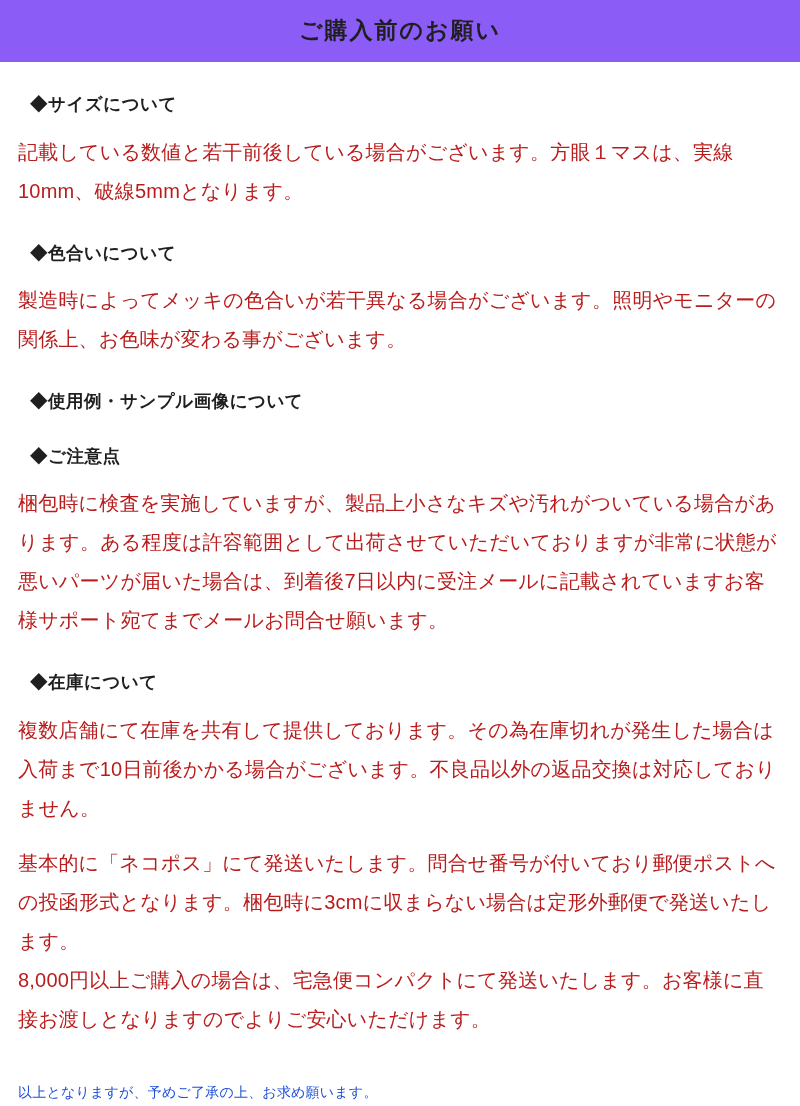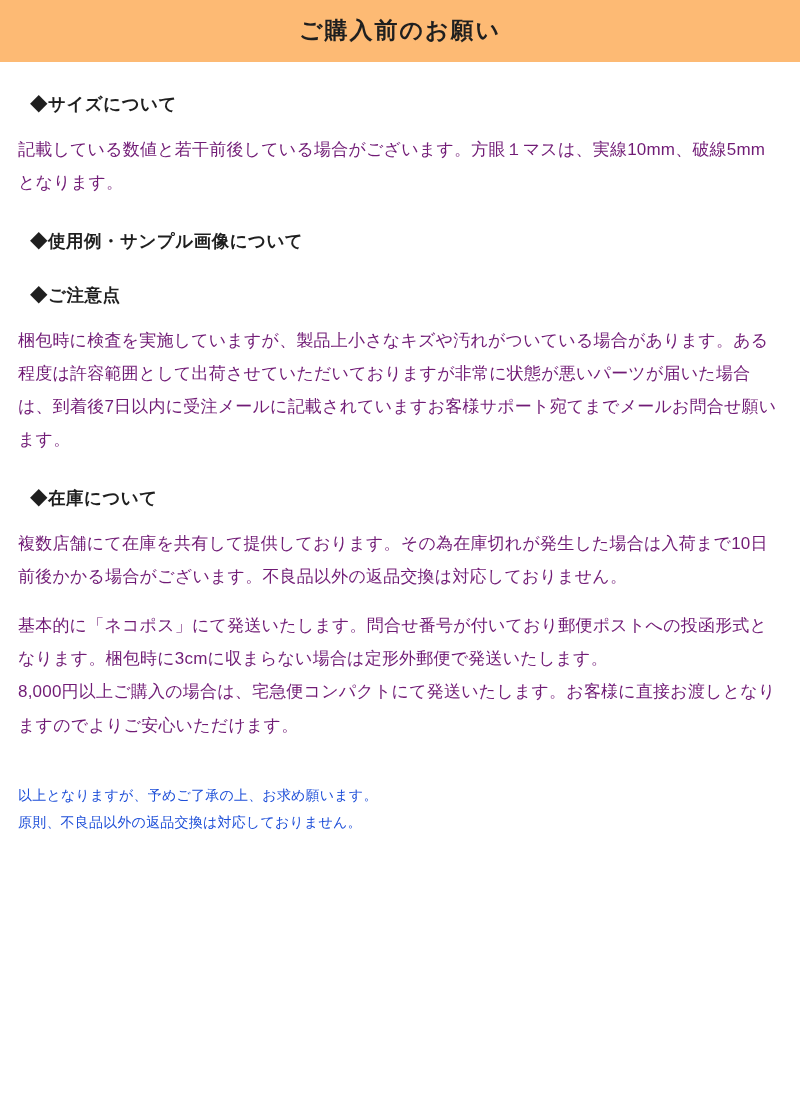--- a/index.html
+++ b/index.html
@@ -46,22 +46,22 @@
   }
   .section-heading {
     font-size: 17.5px;
     font-weight: bold;
     color: #1f1f1f;
     letter-spacing: 0.5px;
     margin: 30px 0 0 12px;
     line-height: 1.4;
   }
   .section-body {
-    font-size: 17px;
-    color: #701a75;
+    font-size: 20px;
+    color: #b91c1c;
     line-height: 1.95;
     letter-spacing: 0.2px;
     margin: 16px 0 0 0;
     white-space: pre-line;
   }
   .closing {
     font-size: 14px;
     color: #1d4ed8;
     line-height: 1.95;
     letter-spacing: 0.2px;
@@ -71,31 +71,35 @@
   .closing.second {
     margin-top: 0;
     font-family: Liberation Serif, serif;
   }
 </style>
 </head>
 <body>
 
 <div class="page">
 
-  <div class="header-band" style="background: #fdba74;">
+  <div class="header-band" style="background: #8b5cf6;">
     <div class="header-title">ご購入前のお願い</div>
   </div>
 
   <div class="content">
 
     <div class="section">
       <div class="section-heading">◆サイズについて</div>
       <div class="section-body">記載している数値と若干前後している場合がございます。方眼１マスは、実線10mm、破線5mmとなります。</div>
     </div>
 
+    <div class="section">
+      <div class="section-heading">◆色合いについて</div>
+      <div class="section-body">製造時によってメッキの色合いが若干異なる場合がございます。照明やモニターの関係上、お色味が変わる事がございます。</div>
+    </div>
 
     <div class="section">
       <div class="section-heading">◆使用例・サンプル画像について</div>
     </div>
 
     <div class="section">
       <div class="section-heading">◆ご注意点</div>
       <div class="section-body">梱包時に検査を実施していますが、製品上小さなキズや汚れがついている場合があります。ある程度は許容範囲として出荷させていただいておりますが非常に状態が悪いパーツが届いた場合は、到着後7日以内に受注メールに記載されていますお客様サポート宛てまでメールお問合せ願います。</div>
     </div>
 

